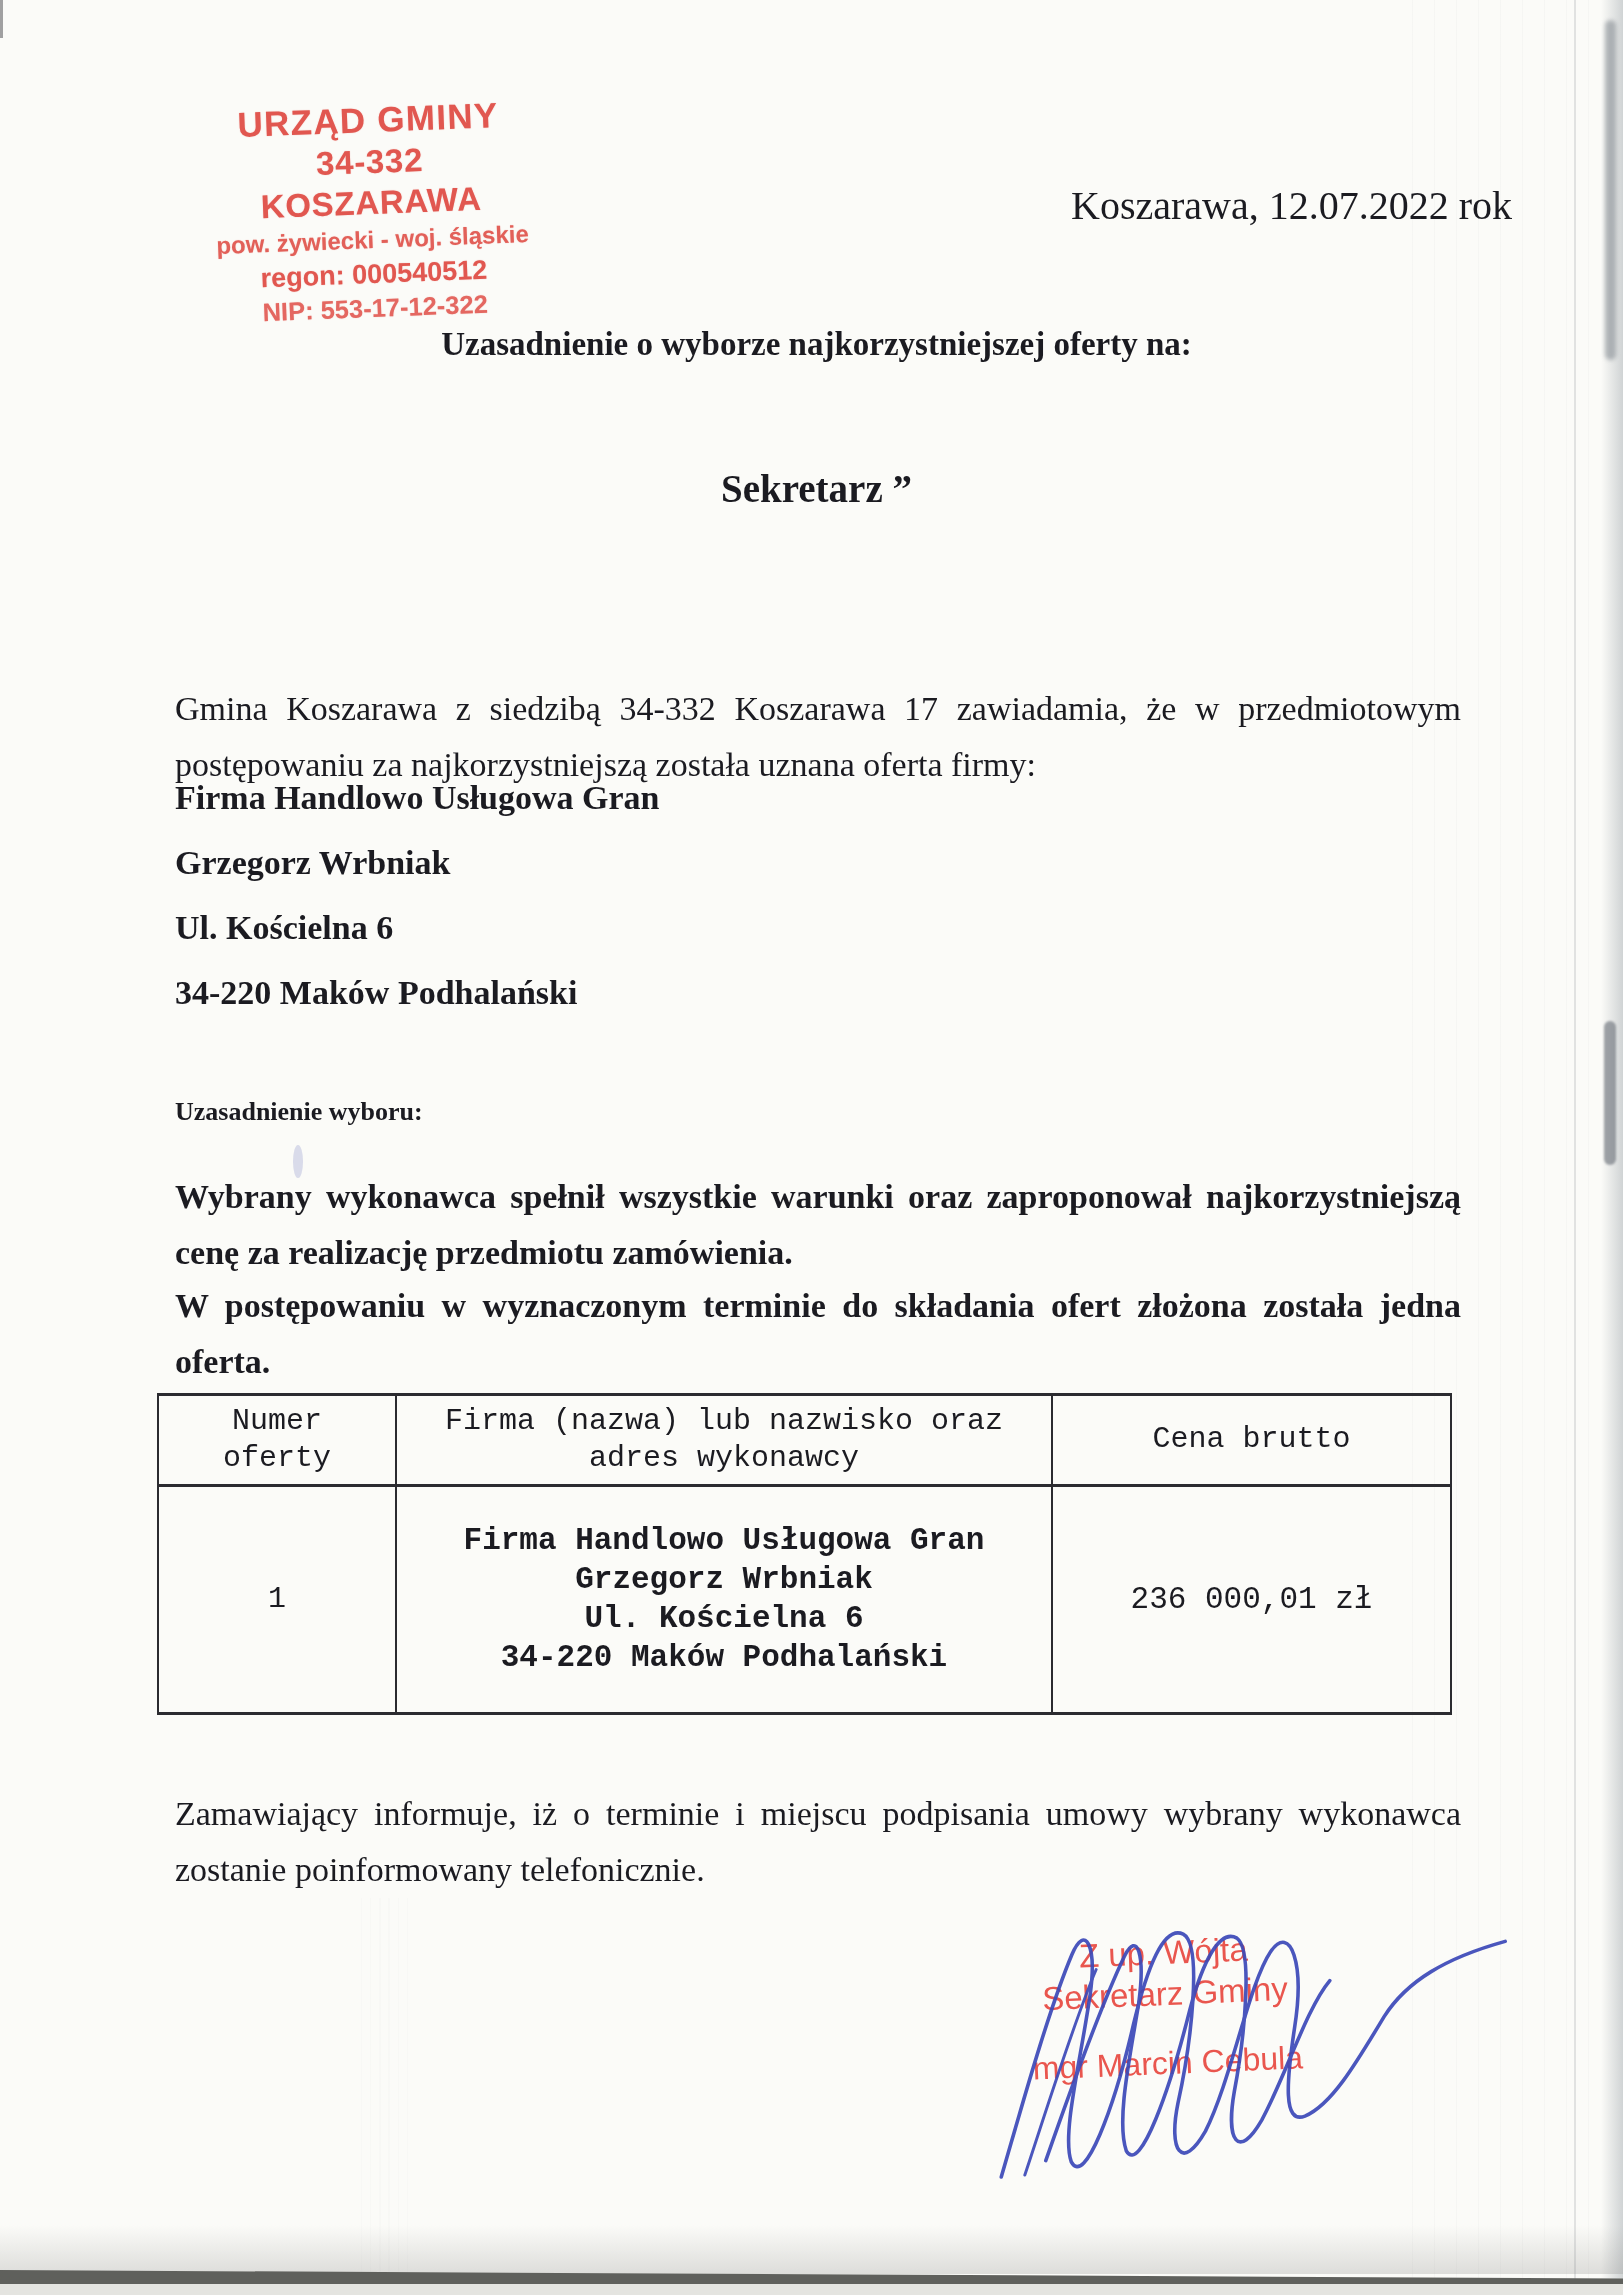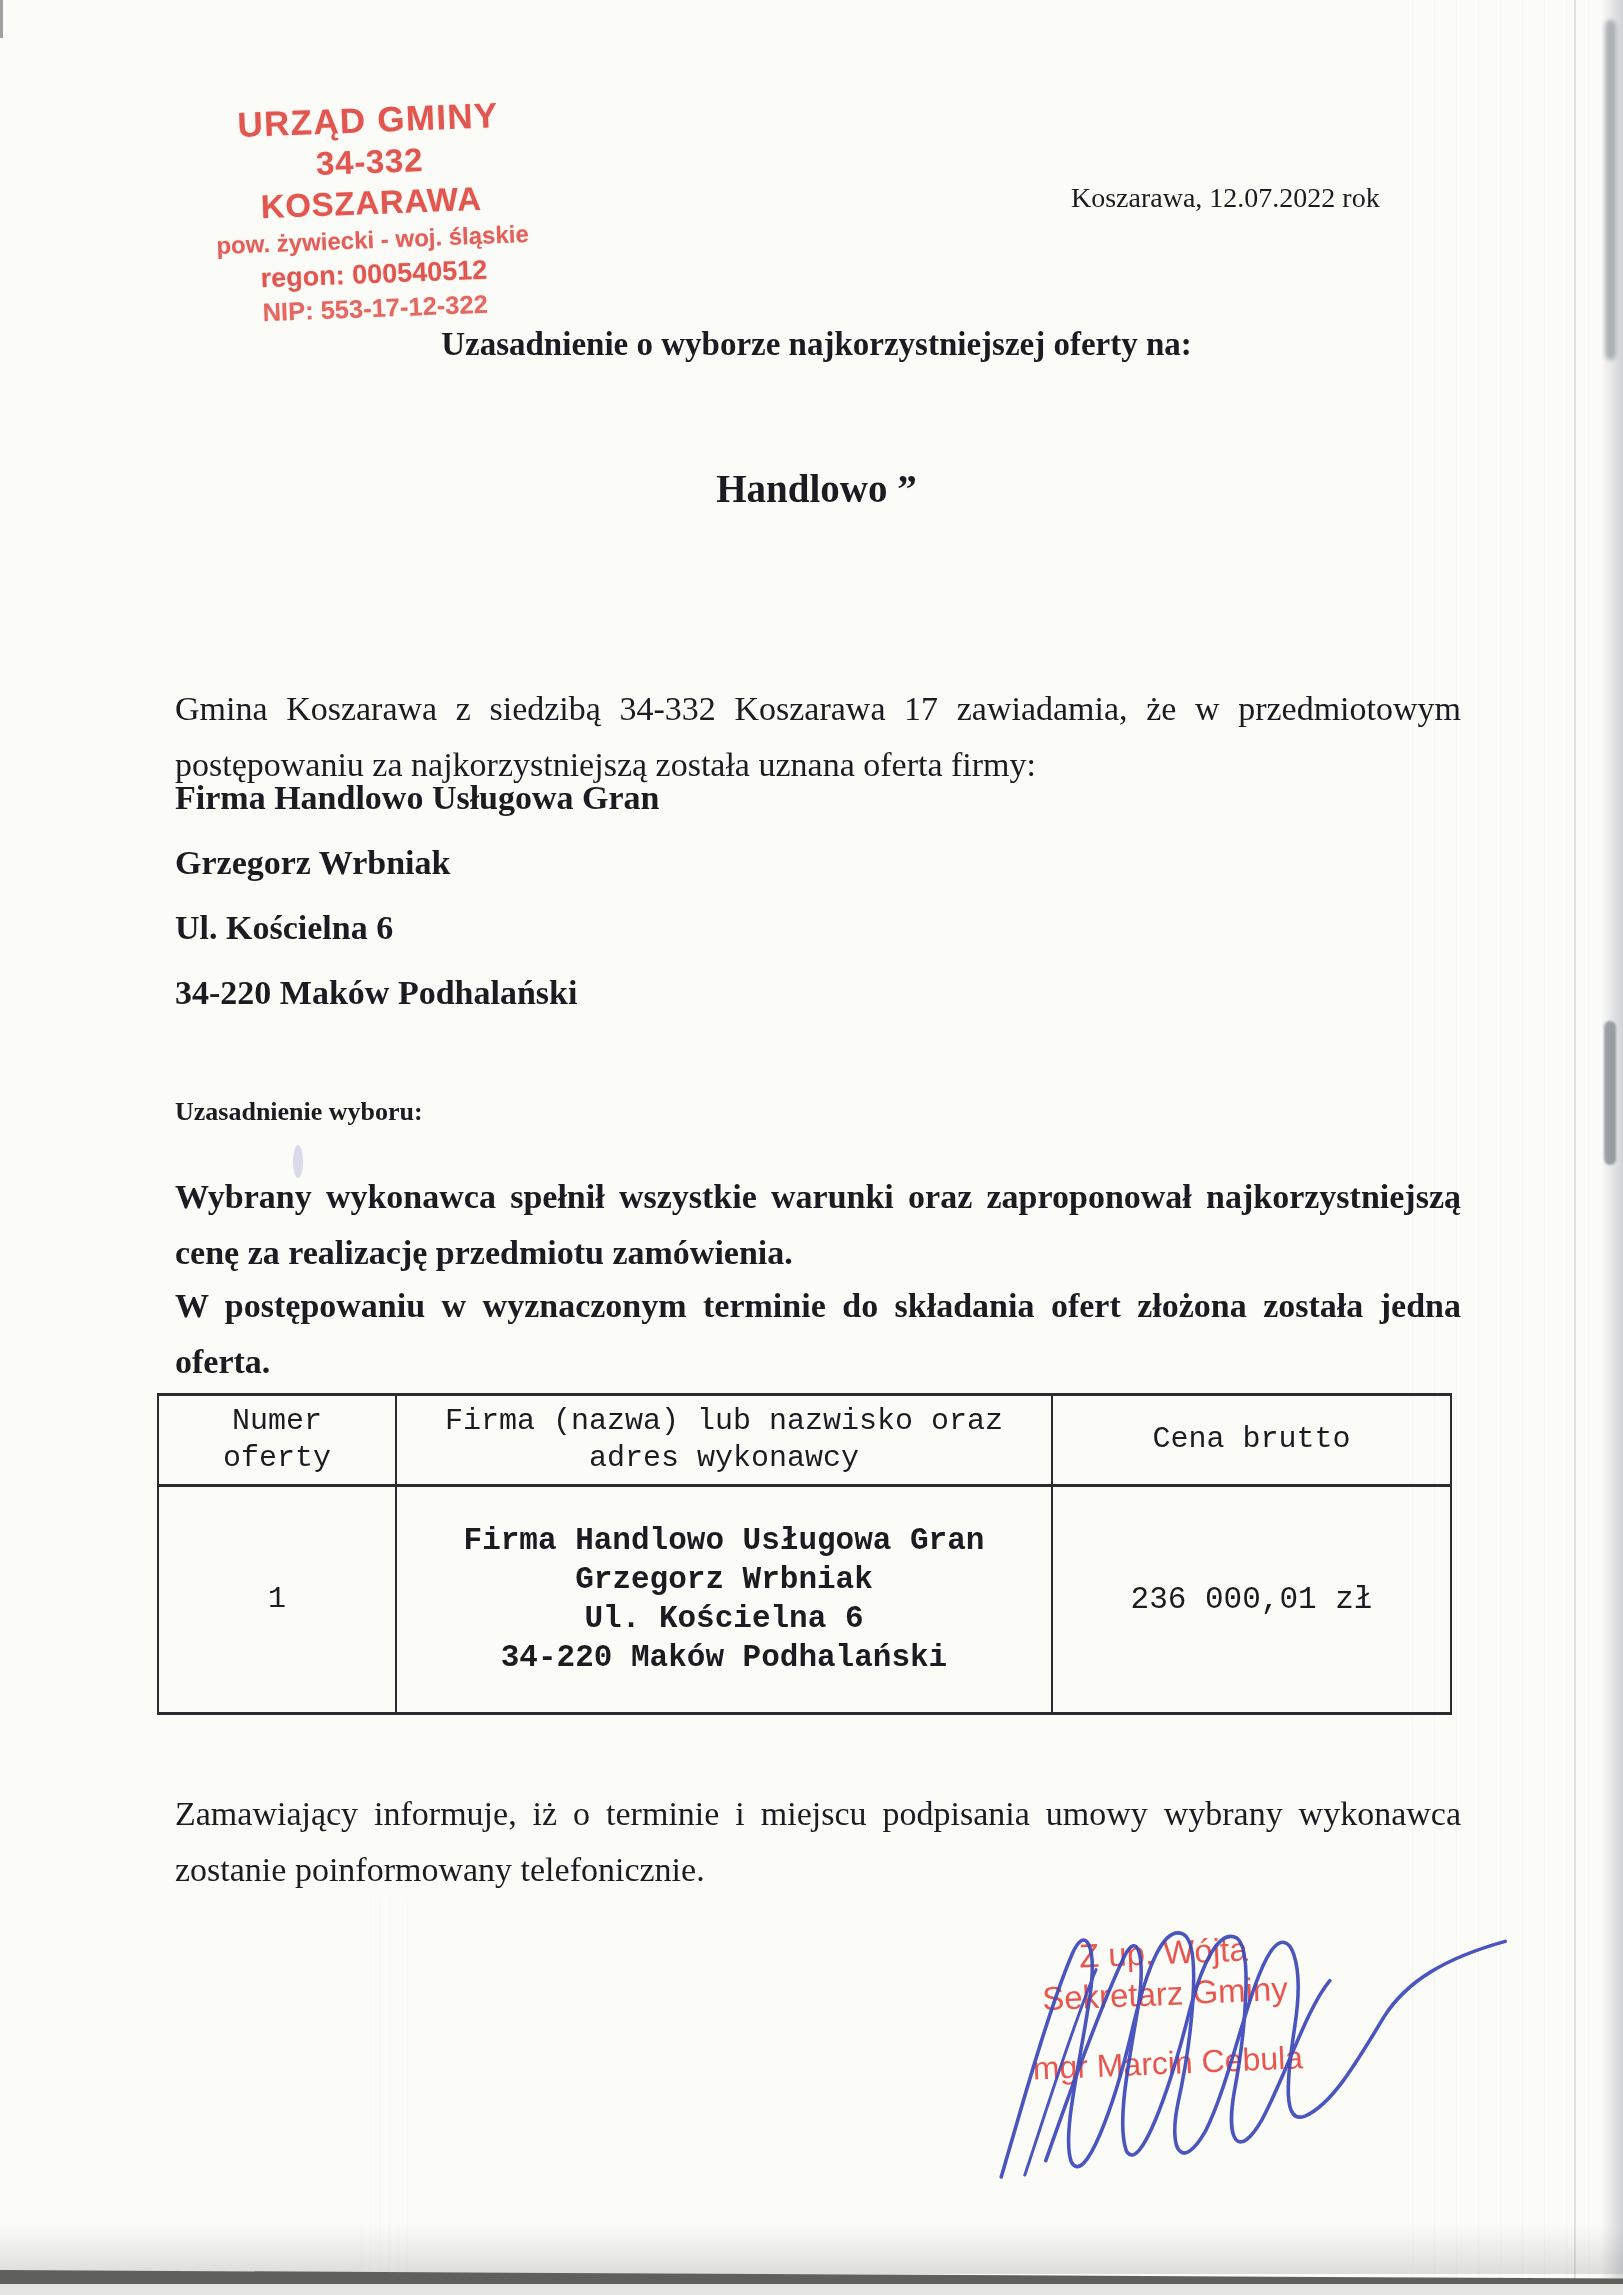--- a/index.html
+++ b/index.html
@@ -35,21 +35,21 @@
     transform:rotate(-2.2deg);
     font-family:"Liberation Sans", sans-serif; color:#df4a42;
     text-align:center; opacity:.92; text-shadow:0 0 1.3px rgba(223,74,66,.35);
   }
   .office-stamp .s1 { font-size:35px; font-weight:bold; letter-spacing:1.3px; line-height:42px; }
   .office-stamp .s2 { font-size:33px; font-weight:bold; letter-spacing:0.7px; line-height:41px; }
   .office-stamp .s3 { font-size:24px; font-weight:bold; line-height:34px; opacity:.95; }
   .office-stamp .s4 { font-size:27px; font-weight:bold; line-height:34px; }
   .office-stamp .s5 { font-size:25.5px; font-weight:bold; line-height:34px; opacity:.9; }
   
-  .date-line { position:absolute; left:1071px; top:182px; font-size:28px; }
+  .date-line { position:absolute; left:1071px; top:182px; font-size:40px; }
   .notice-title { position:absolute; left:170px; top:326px; width:1293px;
     text-align:center; font-size:33px; font-weight:bold; }
   .notice-subject { position:absolute; left:170px; top:461px; width:1293px;
     text-align:center; font-size:39px; font-weight:bold; line-height:56px; }
   .para { position:absolute; left:175px; width:1286px; font-size:34px; line-height:56px;
     text-align:justify; margin:0; }
   .p-intro { top:681px; }
   .firm-block { position:absolute; left:175px; top:765px; font-size:34px; font-weight:bold; line-height:65px; }
   .just-heading { position:absolute; left:175px; top:1097px; font-size:26px; font-weight:bold; }
   .p-just { top:1169px; font-weight:bold; }
@@ -92,21 +92,21 @@
     <div class="s2">34-332 KOSZARAWA</div>
     <div class="s3">pow. żywiecki - woj. śląskie</div>
     <div class="s4">regon: 000540512</div>
     <div class="s5">NIP: 553-17-12-322</div>
   </div>
 
   <div class="date-line">Koszarawa, 12.07.2022 rok</div>
 
   <div class="notice-title">Uzasadnienie o wyborze najkorzystniejszej oferty na:</div>
   <div class="notice-subject">
-    <div>Handlowo ”</div>
+    <div>Sekretarz ”</div>
   </div>
 
   <p class="para p-intro">Gmina Koszarawa z siedzibą 34-332 Koszarawa 17 zawiadamia, że w przedmiotowym postępowaniu za najkorzystniejszą została uznana oferta firmy:</p>
 
   <div class="firm-block">
     <div>Firma Handlowo Usługowa Gran</div>
     <div>Grzegorz Wrbniak</div>
     <div>Ul. Kościelna 6</div>
     <div>34-220 Maków Podhalański</div>
   </div>

